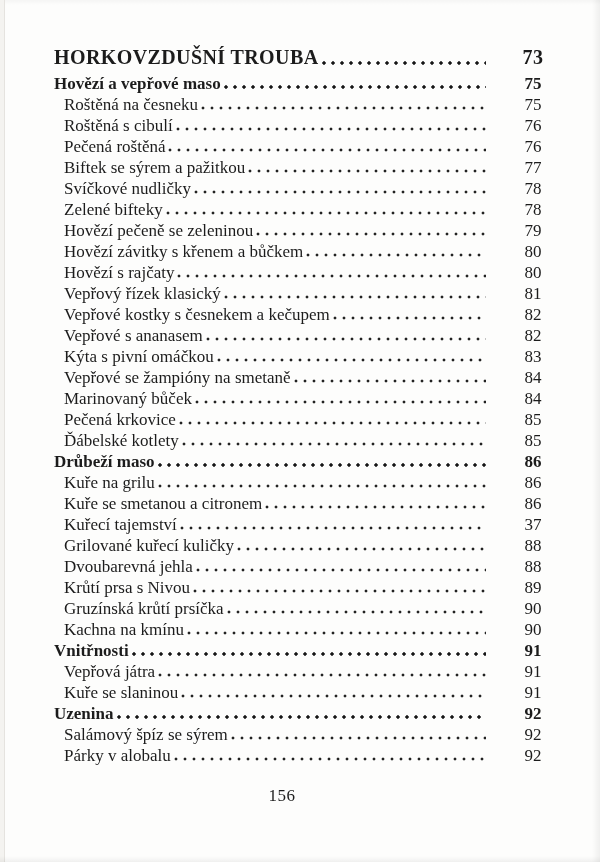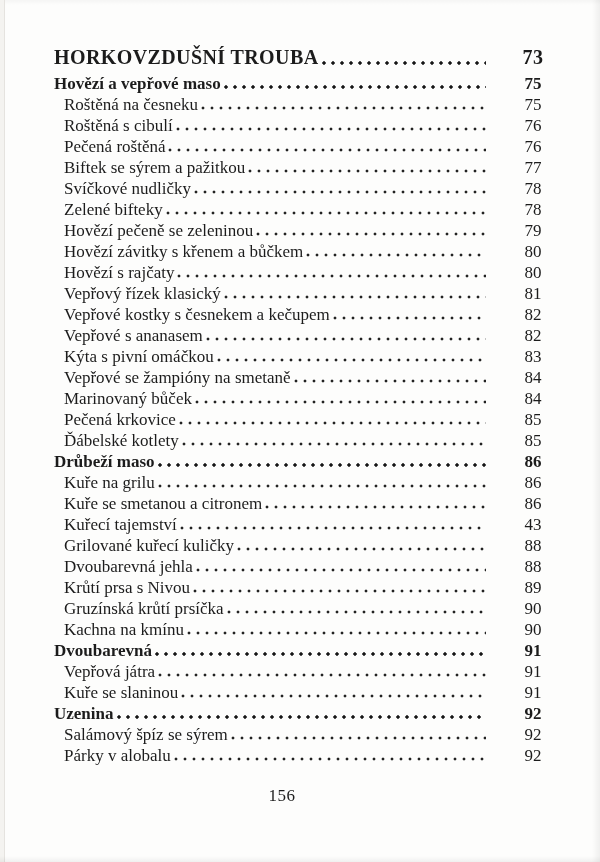--- a/index.html
+++ b/index.html
@@ -210,21 +210,21 @@
         <span class="pagenum">86</span>
       </div>
       <div class="row item">
         <span class="label">Kuře se smetanou a citronem</span>
         <span class="leader"></span>
         <span class="pagenum">86</span>
       </div>
       <div class="row item">
         <span class="label">Kuřecí tajemství</span>
         <span class="leader"></span>
-        <span class="pagenum">43</span>
+        <span class="pagenum">37</span>
       </div>
       <div class="row item">
         <span class="label">Grilované kuřecí kuličky</span>
         <span class="leader"></span>
         <span class="pagenum">88</span>
       </div>
       <div class="row item">
         <span class="label">Dvoubarevná jehla</span>
         <span class="leader"></span>
         <span class="pagenum">88</span>
@@ -238,21 +238,21 @@
         <span class="label">Gruzínská krůtí prsíčka</span>
         <span class="leader"></span>
         <span class="pagenum">90</span>
       </div>
       <div class="row item">
         <span class="label">Kachna na kmínu</span>
         <span class="leader"></span>
         <span class="pagenum">90</span>
       </div>
       <div class="row section">
-        <span class="label">Dvoubarevná</span>
+        <span class="label">Vnitřnosti</span>
         <span class="leader"></span>
         <span class="pagenum">91</span>
       </div>
       <div class="row item">
         <span class="label">Vepřová játra</span>
         <span class="leader"></span>
         <span class="pagenum">91</span>
       </div>
       <div class="row item">
         <span class="label">Kuře se slaninou</span>

